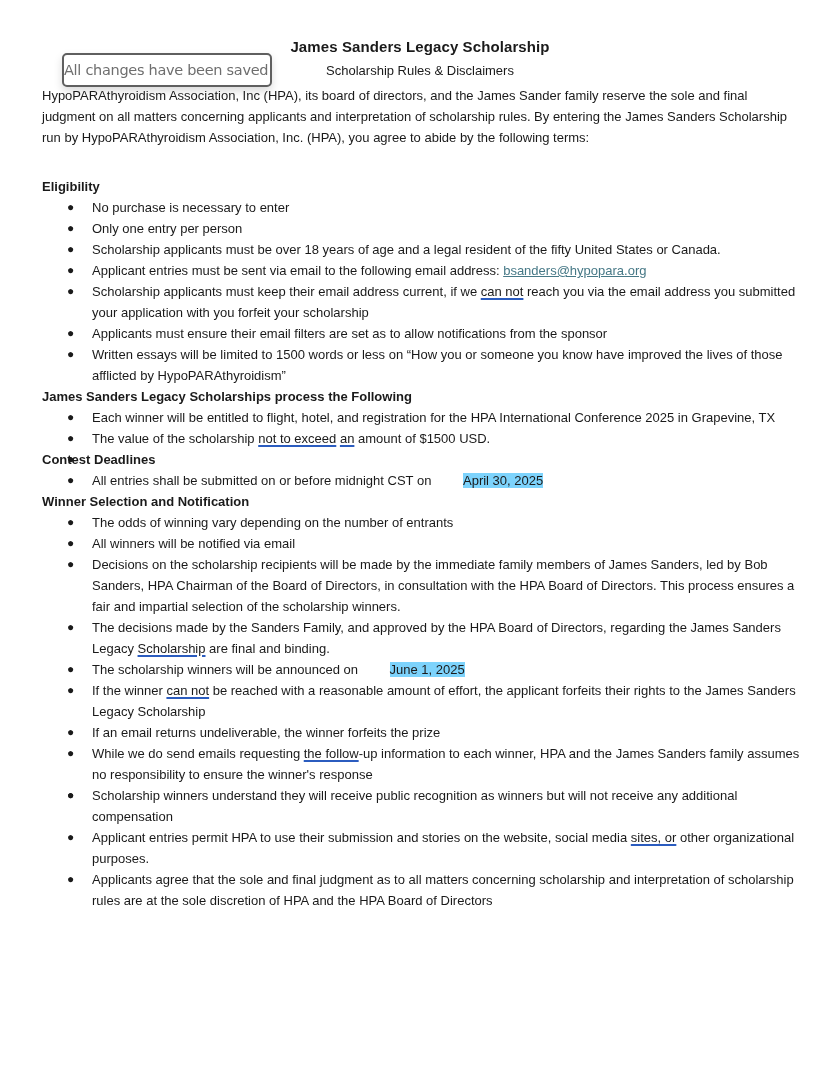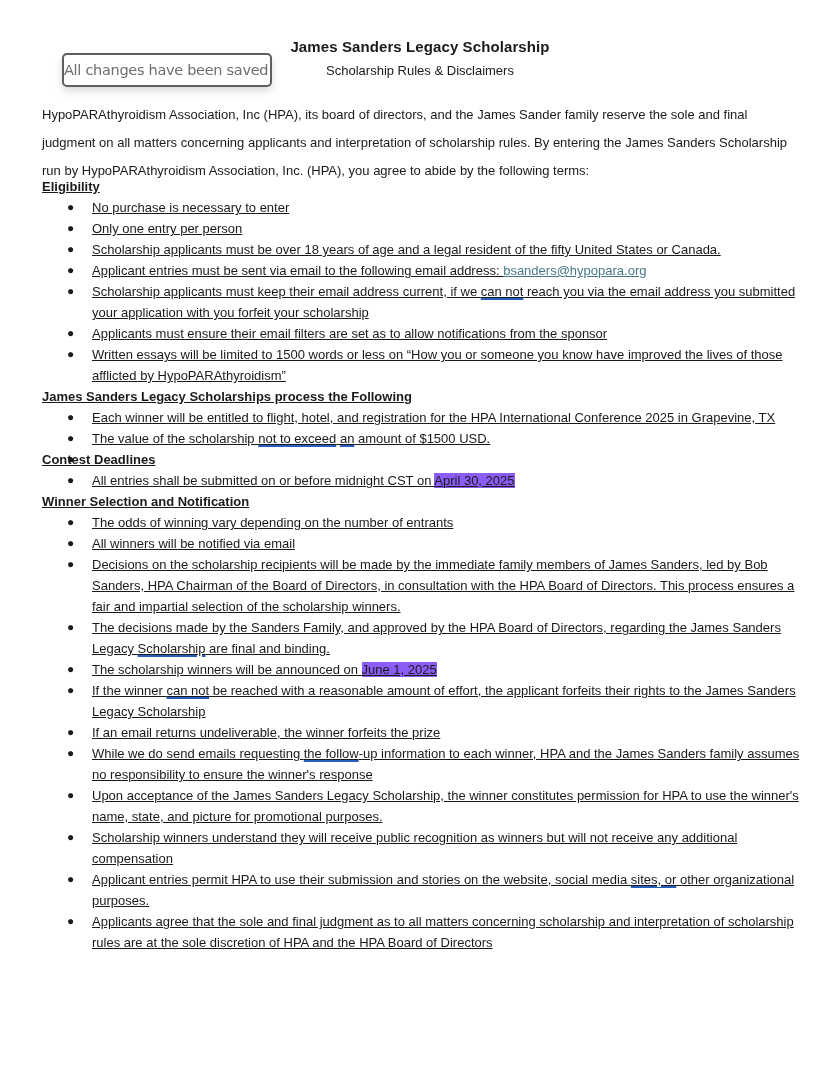--- a/index.html
+++ b/index.html
@@ -47,33 +47,32 @@
       font-family: "DejaVu Sans", sans-serif;
       font-size: 14.5px;
       line-height: 30px;
       box-sizing: content-box;
       white-space: nowrap;
       letter-spacing: -0.3px;
     }
     .intro {
       position: absolute;
       left: 42px;
-      top: 101px;
+      top: 85px;
       width: 760px;
       font-size: 13px;
-      line-height: 28px;
+      line-height: 21px;
     }
     .content {
       position: absolute;
       left: 42px;
       top: 176px;
       width: 760px;
       font-size: 13px;
       line-height: 21px;
-      text-decoration: underline;
     }
     .section-heading {
       font-weight: bold;
       font-size: 13px;
       line-height: 21px;
       margin: 0;
     }
     ul.bullets {
       list-style: none;
       margin: 0;
@@ -94,21 +93,22 @@
       color: #467886;
       text-decoration: underline;
     }
     .squiggle {
       text-decoration: underline;
       text-decoration-color: #2b5cbf;
       text-decoration-thickness: 1.5px;
       text-underline-offset: 2px;
     }
     .highlight {
-      background: #8b5cf6;
+      background: #7dd3fc;
+      margin-left: 28px;
     }
   </style>
 </head>
 <body>
 
 <div class="title">James Sanders Legacy Scholarship</div>
 <div class="subtitle">Scholarship Rules &amp; Disclaimers</div>
 
 <div class="save-status">All changes have been saved</div>
 
@@ -153,19 +153,19 @@
     </div>
     <div>
       <ul class="bullets">
         <li><span class="bullet">●</span><span>If the winner </span><span class="squiggle">can not</span><span> be reached with a reasonable amount of effort, the applicant forfeits their rights to the James Sanders Legacy Scholarship</span></li>
         <li><span class="bullet">●</span><span>If an email returns undeliverable, the winner forfeits the prize</span></li>
         <li><span class="bullet">●</span><span>While we do send emails requesting </span><span class="squiggle">the follow</span><span>-up information to each winner, HPA and the James Sanders family assumes no responsibility to ensure the winner's response</span></li>
       </ul>
     </div>
     <div>
       <ul class="bullets">
-        <li><span class="bullet">●</span><span>Upon acceptance of the James Sanders Legacy Scholarship, the winner constitutes permission for HPA to use the winner's name, state, and picture for promotional purposes.</span></li>
+        <li><span class="bullet">●</span></li>
         <li><span class="bullet">●</span><span>Scholarship winners understand they will receive public recognition as winners but will not receive any additional compensation</span></li>
         <li><span class="bullet">●</span><span>Applicant entries permit HPA to use their submission and stories on the website, social media </span><span class="squiggle">sites,  or</span><span> other organizational purposes.</span></li>
         <li><span class="bullet">●</span><span>Applicants agree that the sole and final judgment as to all matters concerning scholarship and interpretation of scholarship rules are at the sole discretion of HPA and the HPA Board of Directors</span></li>
       </ul>
     </div>
   </div>
 
 </body></html>

